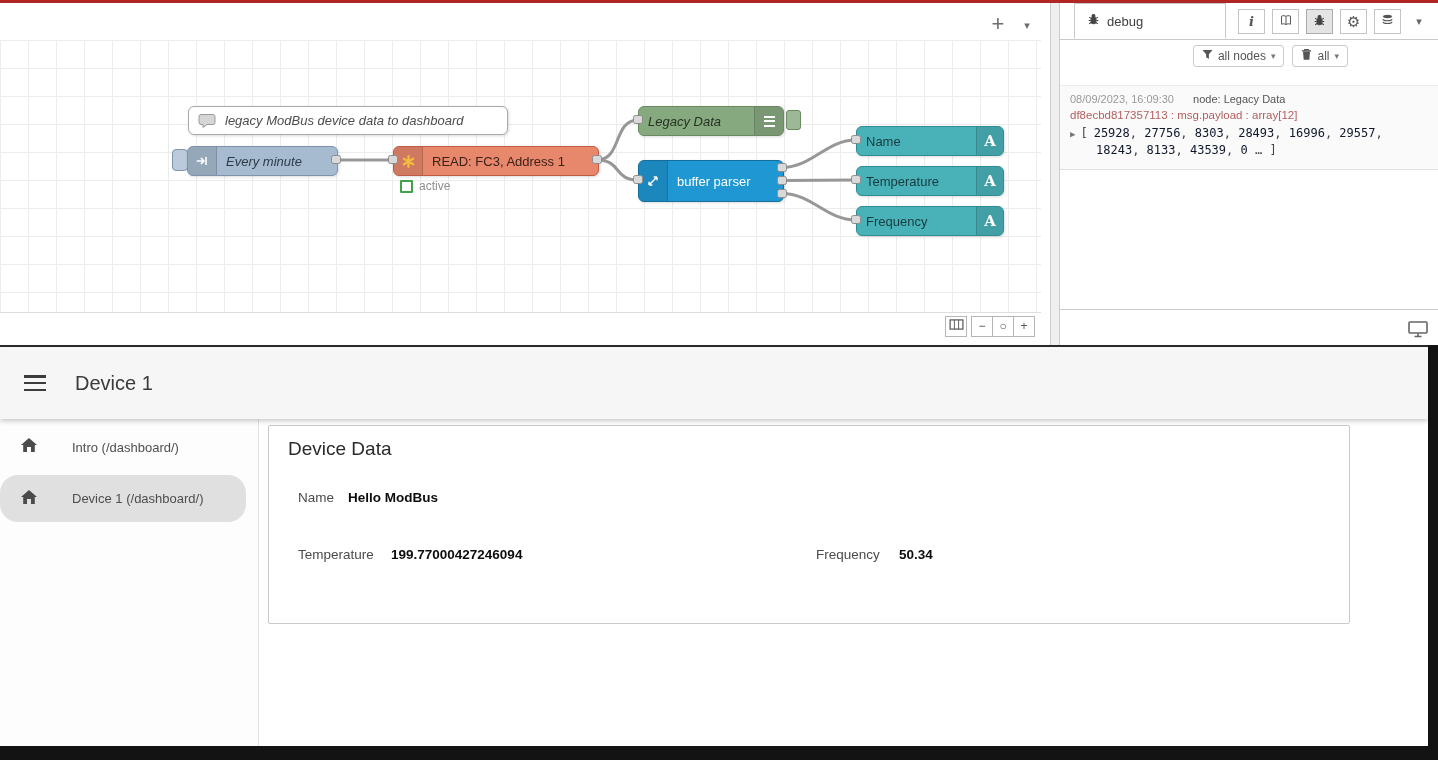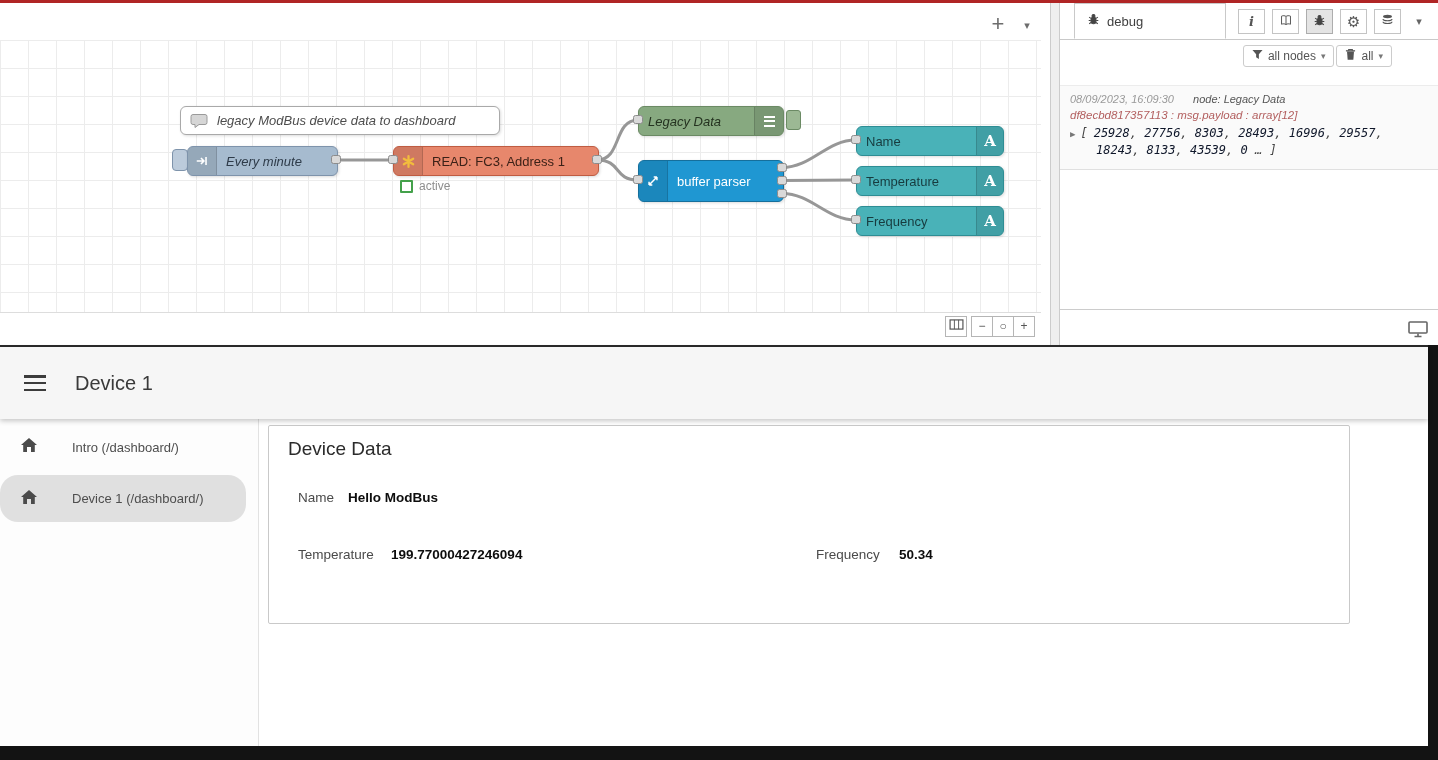--- a/index.html
+++ b/index.html
@@ -21,21 +21,21 @@
   .wires{position:absolute;left:0;top:0;}
   .node{position:absolute;height:28px;border-radius:6px;border:1px solid;display:flex;
         align-items:center;font-size:13px;color:#333;box-shadow:1px 1px 3px rgba(0,0,0,.14);}
   .node .ireg{width:28px;height:100%;display:flex;align-items:center;justify-content:center;
         background:rgba(0,0,0,.10);}
   .node .ireg.left{border-right:1px solid rgba(0,0,0,.14);border-radius:5px 0 0 5px;}
   .node .ireg.right{border-left:1px solid rgba(0,0,0,.14);border-radius:0 5px 5px 0;}
   .node .lbl{padding:0 9px;white-space:nowrap;}
   .port{position:absolute;width:10px;height:9px;background:#d9d9d9;border:1px solid #8c8c8c;
         border-radius:2.5px;box-sizing:border-box;}
-  .n-comment{left:180px;top:66px;width:318px;height:27px;background:#fff;border-color:#a9a9a9;}
+  .n-comment{left:188px;top:66px;width:318px;height:27px;background:#fff;border-color:#a9a9a9;}
   .n-comment .lbl{font-style:italic;color:#4d4d4d;}
   .inj-btn{position:absolute;left:172px;top:109px;width:16px;height:22px;background:#bccbdb;
         border:1px solid #7e93ab;border-radius:4px;box-sizing:border-box;}
   .n-inject{left:187px;top:106px;width:149px;background:#a6bbcf;border-color:#7e93ab;}
   .n-inject .lbl{font-style:italic;color:#2e3b49;}
   .n-modbus{left:393px;top:106px;width:204px;background:#e7876c;border-color:#bf5c42;}
   .n-modbus .lbl{color:#3c2117;}
   .status{position:absolute;left:400px;top:139px;display:flex;align-items:center;gap:6px;}
   .status .ring{width:9px;height:9px;border:2px solid #44a14b;border-radius:1px;background:#fff;}
   .status .stxt{font-size:12px;color:#8e8e8e;}
@@ -71,25 +71,25 @@
   .tab{position:absolute;left:14px;top:0;width:152px;height:36px;background:#fff;
        border:1px solid #c9c9c9;border-bottom:1px solid #fff;display:flex;align-items:center;
        gap:7px;padding-left:12px;box-sizing:border-box;font-size:13px;color:#3f3f3f;cursor:pointer;}
   .tbtn{position:absolute;top:6px;width:27px;height:25px;border:1px solid #c4c4c4;background:#fff;
        display:flex;align-items:center;justify-content:center;cursor:pointer;padding:0;box-sizing:border-box;}
   .tbtn.active{background:#e4e4e4;border-color:#adadad;}
   .tbtn.flat{border:none;background:transparent;font-size:11px;color:#666;}
   .ichar{font-family:"DejaVu Serif",serif;font-weight:bold;font-style:italic;font-size:13px;color:#555;}
   .gearchar{font-size:15px;color:#555;line-height:1;}
   .filterbar{position:absolute;left:0;top:37px;width:306px;height:32px;display:flex;
-       justify-content:flex-end;align-items:center;gap:2px;padding-right:18px;box-sizing:border-box;margin-left:44px;}
+       justify-content:flex-end;align-items:center;gap:8px;padding-right:18px;box-sizing:border-box;}
   .fbtn{height:22px;border:1px solid #ccc;border-radius:3px;background:#fff;color:#555;
        font-size:12px;display:flex;align-items:center;gap:5px;padding:0 8px;cursor:pointer;}
   .fbtn .caret{font-size:9px;color:#777;}
-  .messages{position:absolute;left:0;top:69px;width:378px;height:237px;overflow:hidden;font-style:italic;}
+  .messages{position:absolute;left:0;top:69px;width:378px;height:237px;overflow:hidden;}
   .msg{margin-top:13px;background:#fafafa;border-top:1px solid #ececec;border-bottom:1px solid #e0e0e0;
        padding:7px 10px 9px 10px;}
   .msg-head{font-size:11px;color:#999;}
   .msg-head .noderef{color:#555;margin-left:16px;}
   .msg-meta{margin-top:4px;font-size:11.5px;color:#b25e5e;}
   .payload{margin-top:4px;font-family:"DejaVu Sans Mono",monospace;font-size:12px;color:#444;
        padding-left:26px;text-indent:-26px;line-height:1.45;}
   .payload .expander{font-size:9px;color:#777;margin-right:5px;cursor:pointer;}
   .payload .bracket{margin-right:6px;}
   .payload .num{color:#0f172a;}

